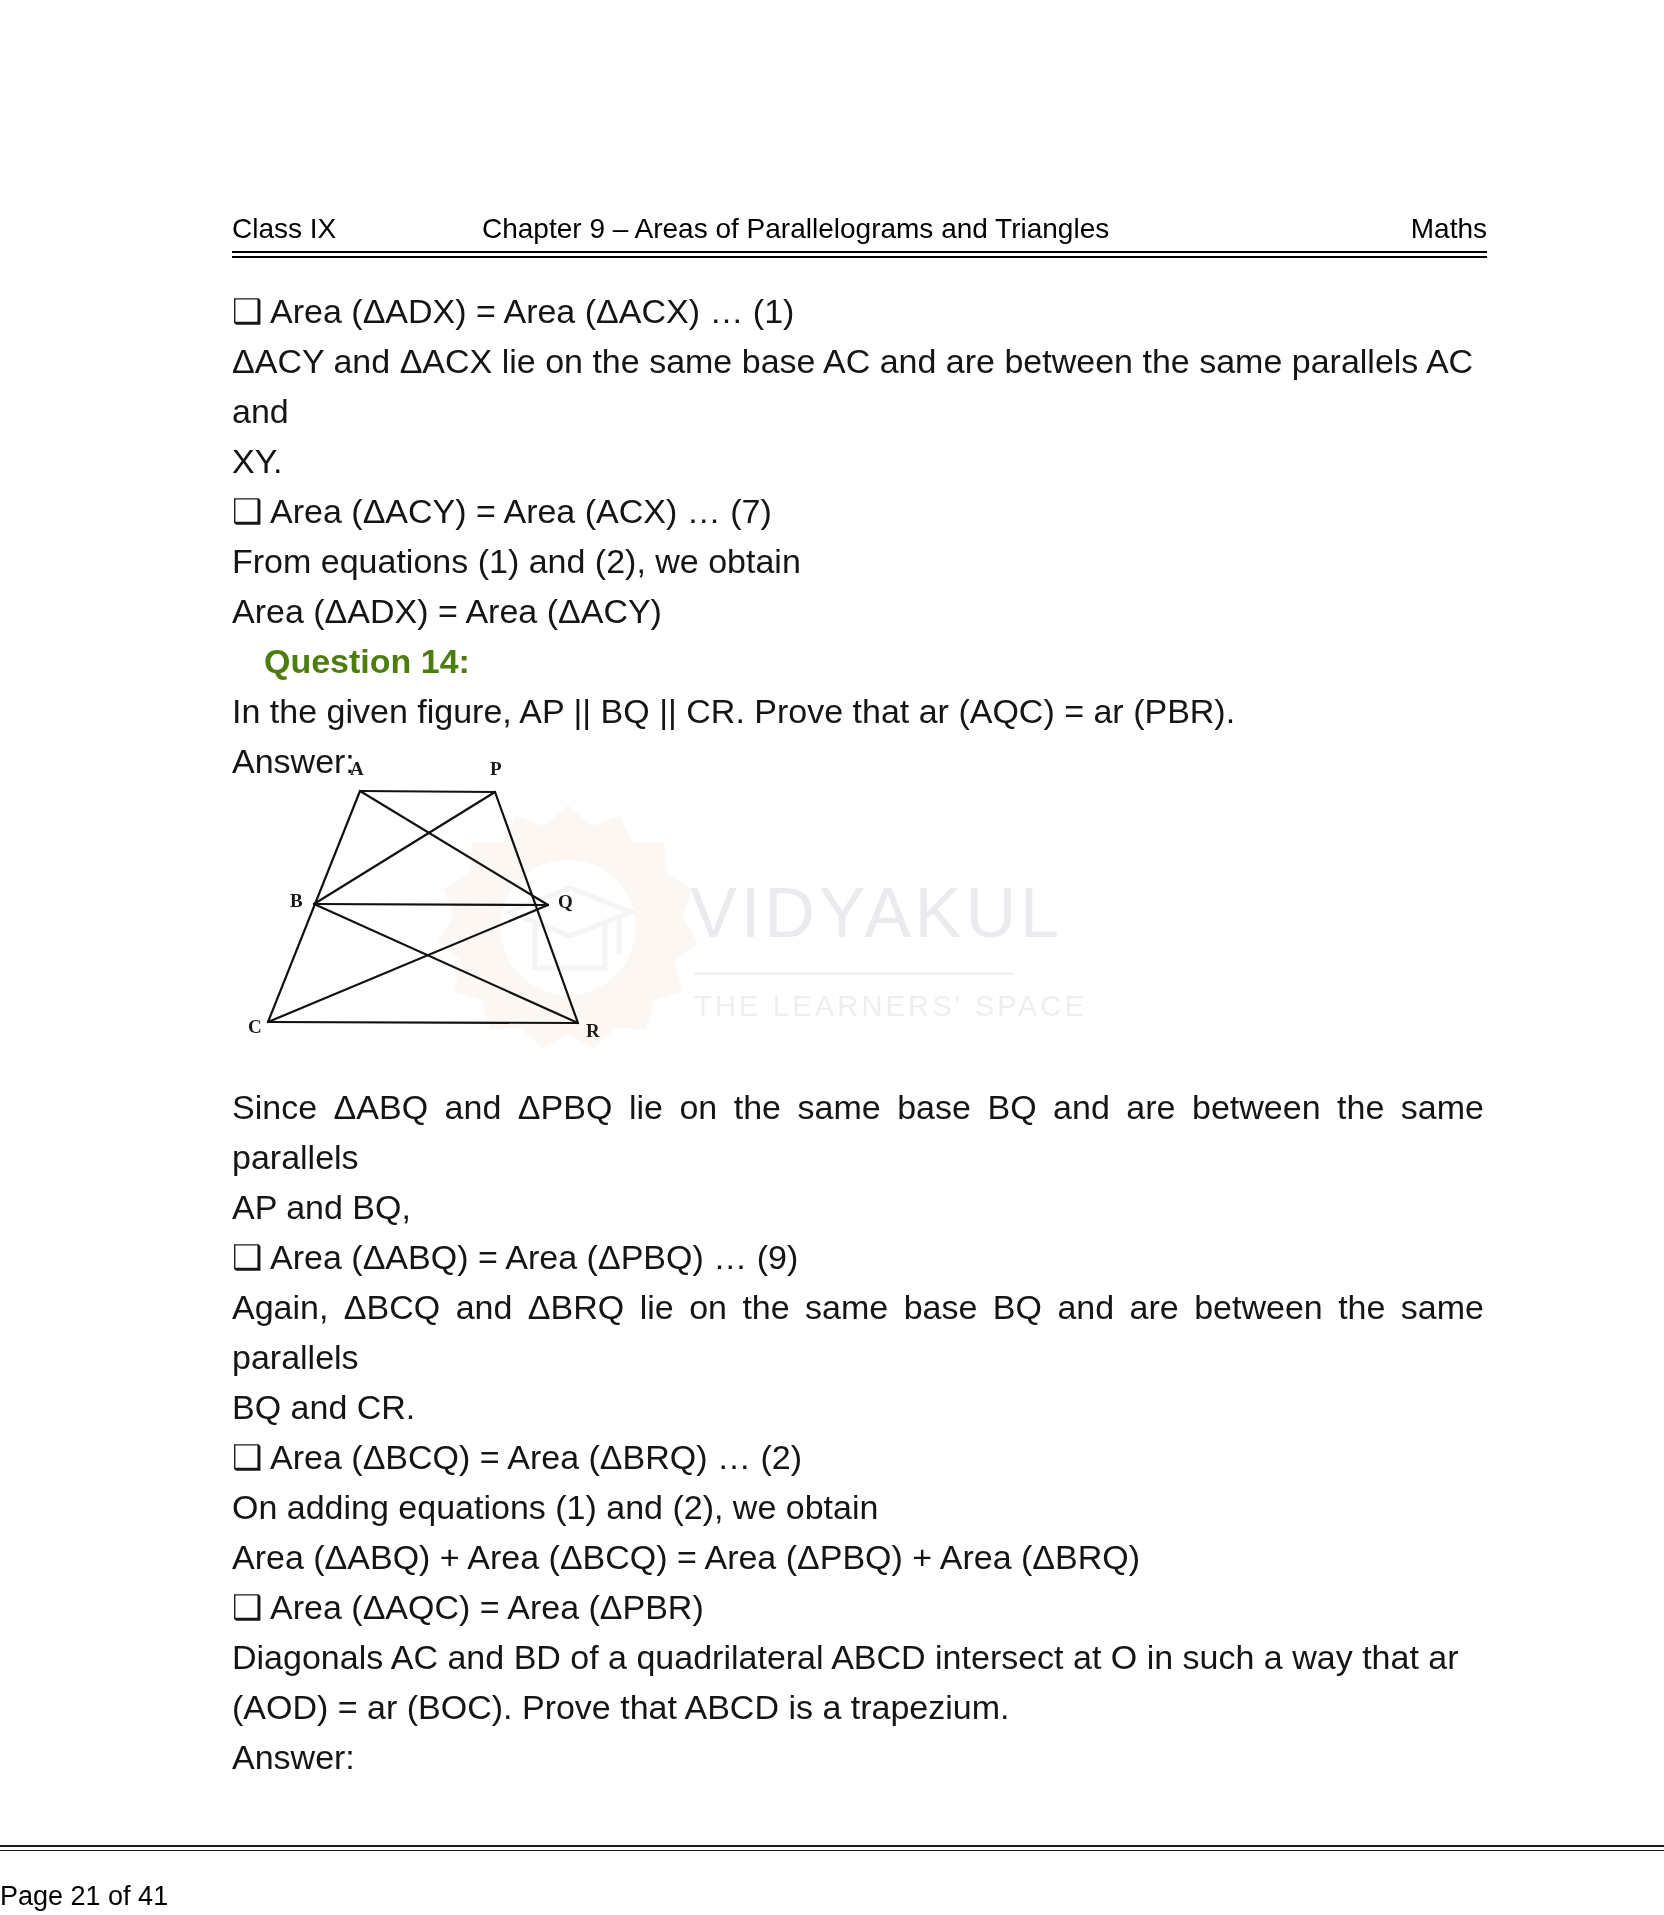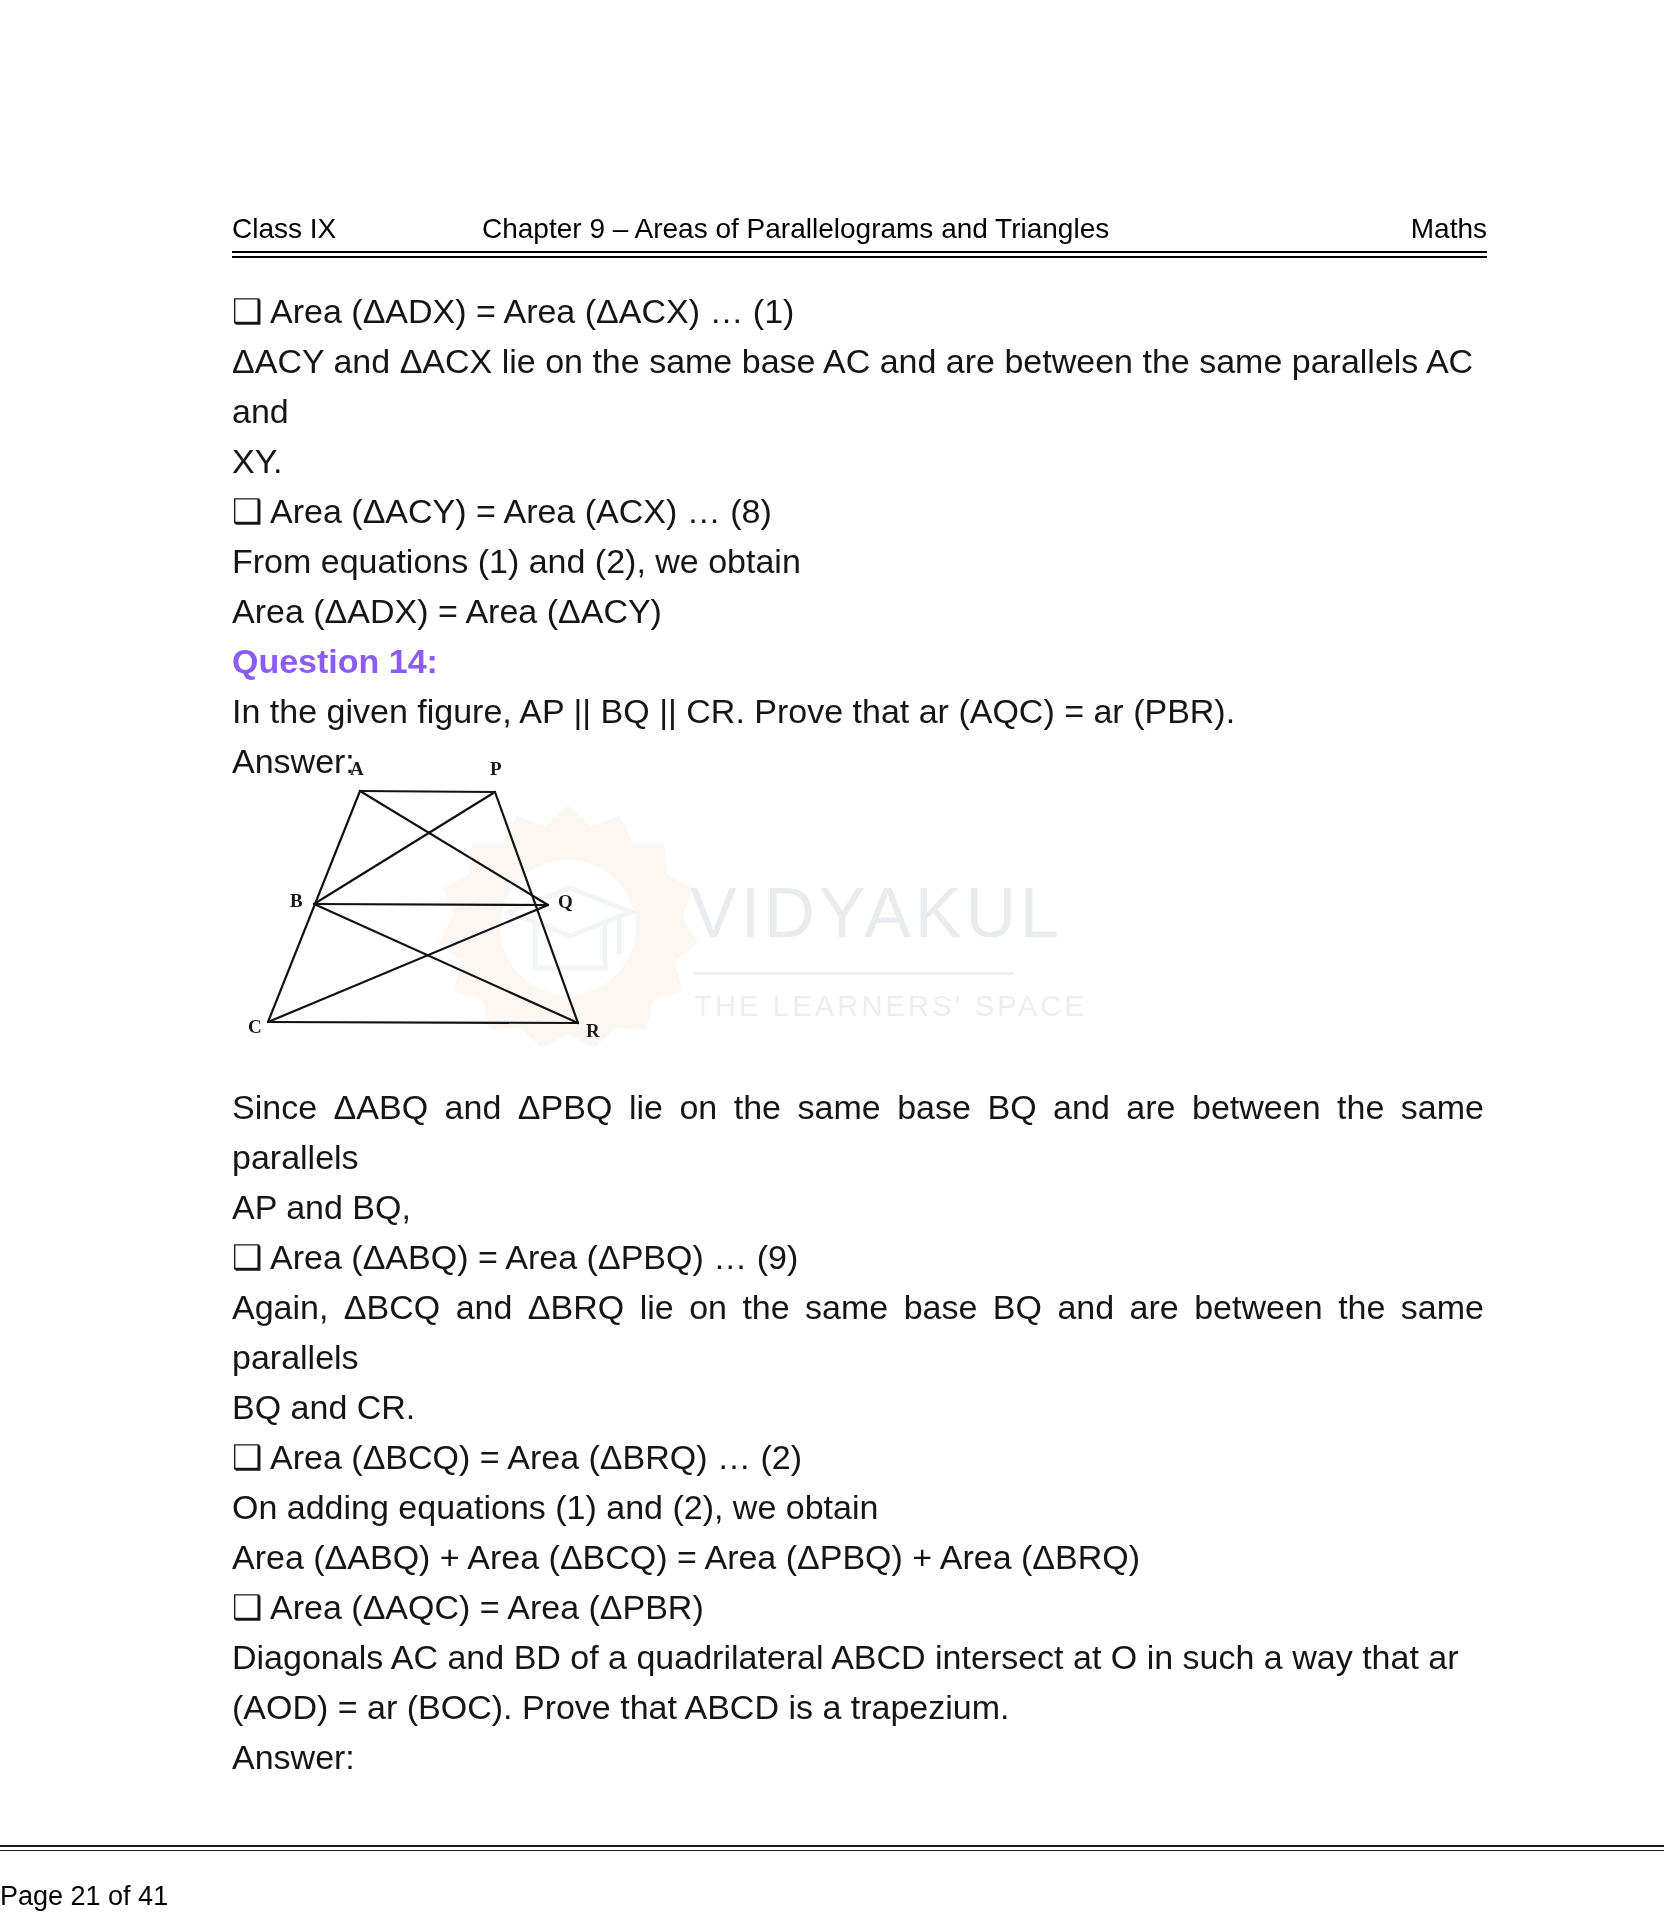--- a/index.html
+++ b/index.html
@@ -125,23 +125,24 @@
   }
   .line {
     white-space: pre-wrap;
     display: block;
   }
   .line.justify {
     text-align: justify;
     text-align-last: left;
   }
   .qhead {
-    color: #8b5cf6;
+    color: #4d7c0f;
     font-weight: bold;
     display: block;
+    margin-left: 32px;
   }
   .spacer-figure {
     display: block;
     height: 296px;
   }
 
   
   .figure {
     position: absolute;
     left: 232px;
@@ -211,21 +212,21 @@
       <span class="hdr-title">Chapter 9 – Areas of Parallelograms and Triangles</span>
       <span class="hdr-subject">Maths</span>
     </div>
     <div class="header-rule"></div>
   </div>
 
   <div class="body-text" id="body-text">
       <span class="line">❑ Area (ΔADX) = Area (ΔACX) … (1)</span>
       <span class="line">ΔACY and ΔACX lie on the same base AC and are between the same parallels AC and</span>
       <span class="line">XY.</span>
-      <span class="line">❑ Area (ΔACY) = Area (ACX) … (8)</span>
+      <span class="line">❑ Area (ΔACY) = Area (ACX) … (7)</span>
       <span class="line">From equations (1) and (2), we obtain</span>
       <span class="line">Area (ΔADX) = Area (ΔACY)</span>
       <span class="qhead">Question 14:</span>
       <span class="line">In the given figure, AP || BQ || CR. Prove that ar (AQC) = ar (PBR).</span>
       <span class="line">Answer:</span>
       <span class="spacer-figure"></span>
       <span class="line justify">Since ΔABQ and ΔPBQ lie on the same base BQ and are between the same parallels</span>
       <span class="line">AP and BQ,</span>
       <span class="line">❑ Area (ΔABQ) = Area (ΔPBQ) … (9)</span>
       <span class="line justify">Again, ΔBCQ and ΔBRQ lie on the same base BQ and are between the same parallels</span>

